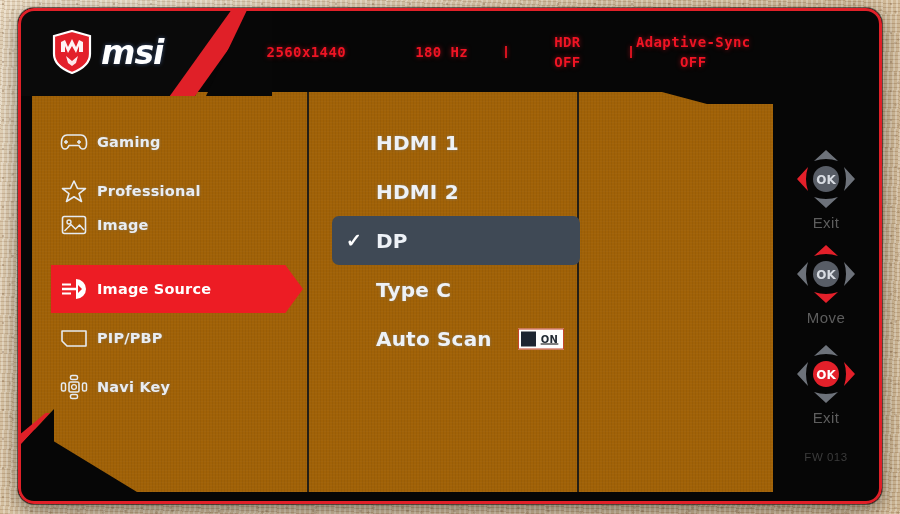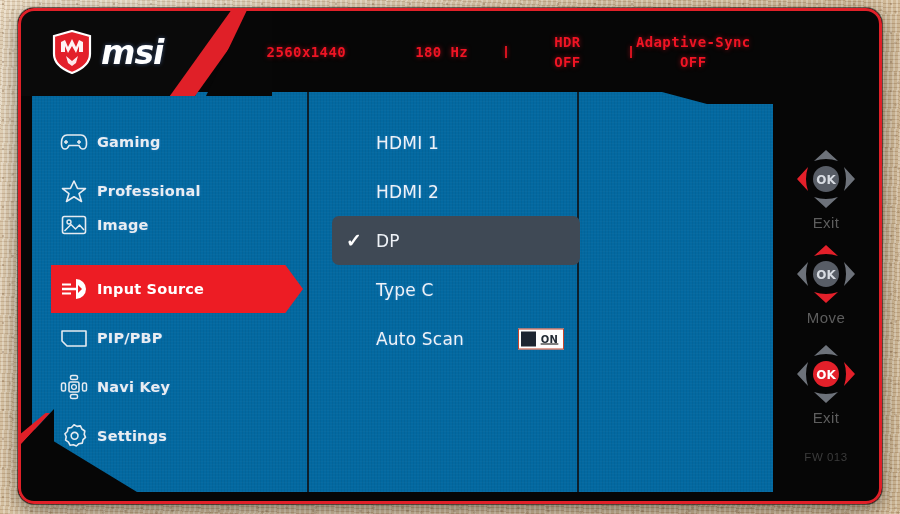--- a/index.html
+++ b/index.html
@@ -91,21 +91,21 @@
   .hdr-cell.res{flex:1.15;}
   .hdr-cell + .hdr-cell::before{
     content:"";position:absolute;left:0;top:14px;bottom:14px;width:2px;
     background:#d4121e;box-shadow:0 0 4px rgba(255,20,36,.5);
   }
   .hdr-cell .v2{display:block;}
 
   
   .panel-main{
     position:absolute;left:14px;top:84px;width:750px;height:400px;
-    background:#0369a1;
+    background:#a16207;
     clip-path:polygon(0 0, 84% 0, 90% 12px, 100% 12px, 100% 100%, 14% 100%, 0 84%);
   }
   .panel-tex{
     position:absolute;inset:0;
     background-image:
       repeating-linear-gradient(0deg, rgba(255,255,255,.018) 0 1px, transparent 1px 3px),
       repeating-linear-gradient(90deg, rgba(0,0,0,.05) 0 1px, transparent 1px 3px);
   }
   .divider{position:absolute;top:0;width:2px;height:400px;background:#0e1318;opacity:.85;}
   .div1{left:275px;}
@@ -143,21 +143,21 @@
     display:flex;align-items:center;border-radius:7px;
   }
   .opt.sel{background:#3f4955;}
   .opt-check{
     width:44px;min-width:44px;display:flex;align-items:center;justify-content:center;
     color:#fff;font-size:19px;font-weight:bold;
   }
   .opt-lbl{
     color:#eef2f7;
     font-family:"DejaVu Sans", sans-serif;
-    font-weight:normal;font-size:17px;letter-spacing:.2px;
+    font-weight:bold;font-size:20px;letter-spacing:.2px;
     text-shadow:0 0 3px rgba(110,160,235,.40);
     text-align:right;
   }
   .opt.sel .opt-lbl{text-shadow:none;}
   .toggle{
     position:absolute;right:16px;top:50%;transform:translateY(-50%);
     width:44px;height:19px;background:#fdfdfd;
     border:1px solid #c5452c;
     display:flex;align-items:center;text-decoration:underline;
   }
@@ -279,21 +279,21 @@
           <div class="mi-hl"></div>
           <span class="mi-ico">
             <svg width="30" height="24" viewBox="0 0 30 24">
               <path d="M17 2 A10 10 0 1 1 17 22 Z" fill="#fff"></path>
               <path d="M3 12 H20" stroke="#fff" stroke-width="2.4"></path>
               <path d="M3 7.5 H12 M3 16.5 H12" stroke="#fff" stroke-width="2.2"></path>
               <path d="M14 12 L9 7 M14 12 L9 17" stroke="#ed1c24" stroke-width="0"></path>
               <path d="M19 8 L23 12 L19 16 Z" fill="#ed1c24"></path>
             </svg>
           </span>
-          <span class="mi-lbl">Input Source</span>
+          <span class="mi-lbl">Image Source</span>
         </div>
 
         <div class="mi" style="top:222px">
           <span class="mi-ico">
             <svg width="28" height="21" viewBox="0 0 28 21">
               <path d="M2 3 H26 V18 H7 L2 13 Z" fill="none" stroke="#e6ebf1" stroke-width="1.6" stroke-linejoin="round"></path>
               <path d="M10 12 H22" stroke="#e6ebf1" stroke-width="1.4" opacity="0"></path>
             </svg>
           </span>
           <span class="mi-lbl">PIP/PBP</span>
@@ -306,29 +306,20 @@
               <circle cx="14" cy="13" r="2.4" fill="none" stroke="#e6ebf1" stroke-width="1.3"></circle>
               <rect x="10.5" y="1.5" width="7" height="4" rx="1.6" fill="none" stroke="#e6ebf1" stroke-width="1.5"></rect>
               <rect x="10.5" y="20.5" width="7" height="4" rx="1.6" fill="none" stroke="#e6ebf1" stroke-width="1.5"></rect>
               <rect x="1.5" y="9" width="4" height="8" rx="1.6" fill="none" stroke="#e6ebf1" stroke-width="1.5"></rect>
               <rect x="22.5" y="9" width="4" height="8" rx="1.6" fill="none" stroke="#e6ebf1" stroke-width="1.5"></rect>
             </svg>
           </span>
           <span class="mi-lbl">Navi Key</span>
         </div>
 
-        <div class="mi" style="top:320px">
-          <span class="mi-ico">
-            <svg width="26" height="26" viewBox="0 0 26 26">
-              <path d="M13 1.8 L16 3.4 L19.4 2.9 L20.9 6 L23.8 8 L23.2 11.4 L24.5 14.4 L22 16.7 L21.3 20.1 L17.9 20.7 L15.4 23 L12.3 21.7 L9 22.2 L7.5 19.2 L4.6 17.2 L5.2 13.8 L3.9 10.8 L6.4 8.5 L7.1 5.1 L10.5 4.5 Z" fill="none" stroke="#e6ebf1" stroke-width="1.6" stroke-linejoin="round"></path>
-              <circle cx="13.6" cy="12.8" r="3.4" fill="none" stroke="#e6ebf1" stroke-width="1.6"></circle>
-            </svg>
-          </span>
-          <span class="mi-lbl">Settings</span>
-        </div>
       </div>
 
       <div class="options">
         <div class="opt" style="top:26px">
           <span class="opt-check"></span>
           <span class="opt-lbl">HDMI 1</span>
         </div>
         <div class="opt" style="top:75px">
           <span class="opt-check"></span>
           <span class="opt-lbl">HDMI 2</span>

